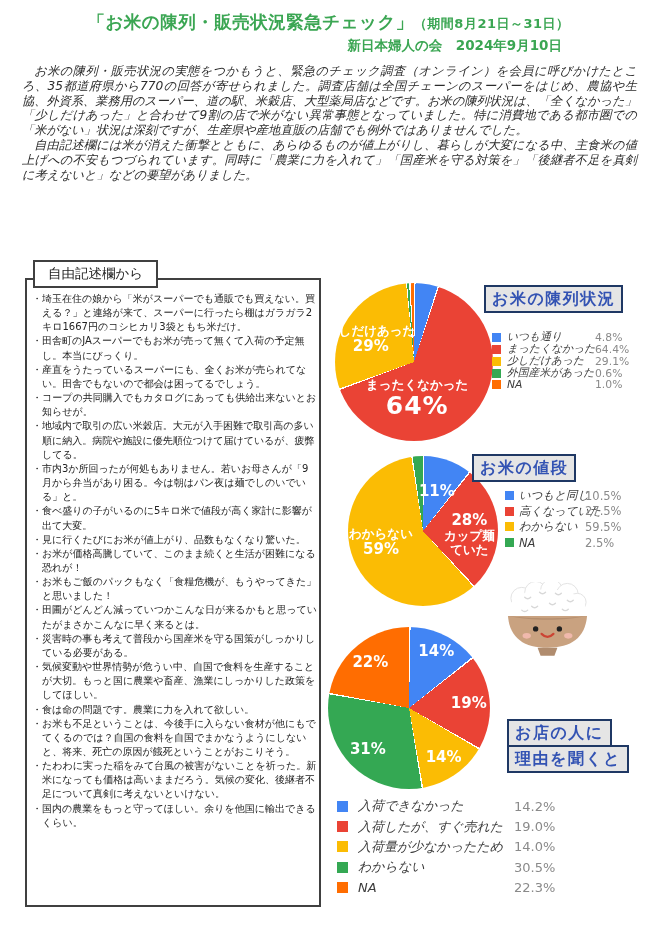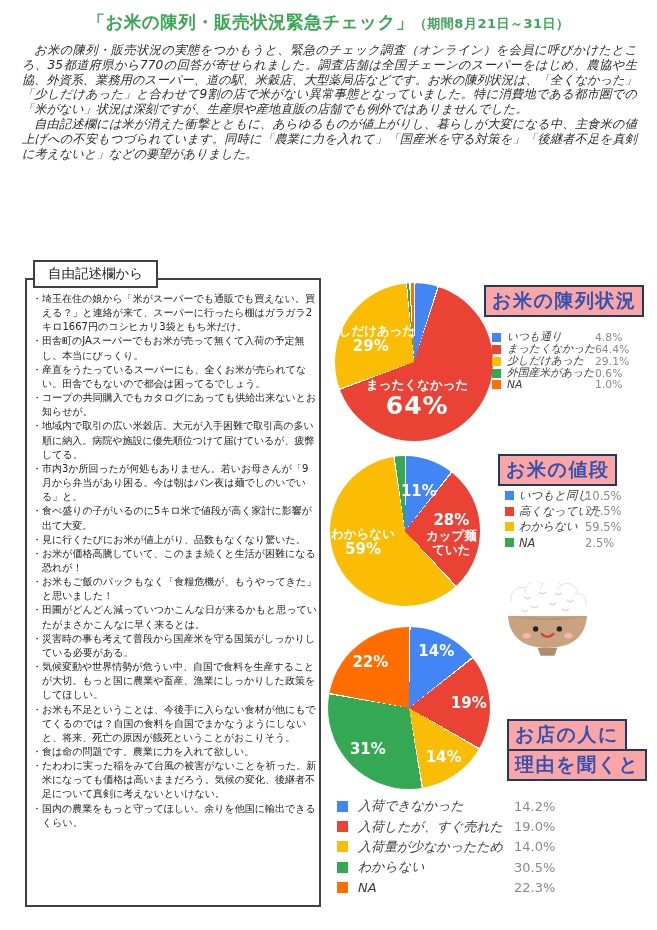--- a/index.html
+++ b/index.html
@@ -29,56 +29,57 @@
   .pie{width:100%;height:100%;border-radius:50%;}
   .pie-labels{position:absolute;inset:0;pointer-events:none;}
   .pie-label{position:absolute;transform:translate(-50%,-50%);color:#fff;font-weight:bold;
              text-align:center;line-height:1.12;white-space:nowrap;}
   .pl-name{font-size:12.5px;}
   .pl-pct{font-size:15px;}
   .pl-pct-big{font-size:25px;letter-spacing:1px;}
 
   .chart-title{position:absolute;display:flex;flex-direction:column;align-items:flex-start;}
   .title-box{display:inline-block;border:2px solid #1F3864;color:#3353B3;font-weight:bold;
-             padding:2px 6px;font-size:19px;letter-spacing:1.5px;background:#fca5a5;line-height:1.25;}
+             padding:2px 6px;font-size:16px;letter-spacing:1.5px;background:#e5e5e5;line-height:1.25;}
   .title-box + .title-box{margin-top:-2px;}
 
   .legend{position:absolute;display:flex;flex-direction:column;}
   .lrow{display:grid;align-items:center;}
   .sw{display:inline-block;width:9px;height:9px;}
   .ll{color:#3c3c3c;white-space:nowrap;font-style:italic;}
   .lv{color:#8a8a8a;}
   .legend-0 .lrow{grid-template-columns:15px 88px auto;height:12px;font-size:10.8px;}
   .legend-1 .lrow{grid-template-columns:14px 66px auto;height:15.6px;font-size:11.5px;}
   .legend-2 .lrow{grid-template-columns:21px 156px auto;height:20.4px;font-size:13px;}
   .legend-2 .sw{width:11px;height:11px;}
 
   #chart-0 .pie-wrap{left:335px;top:283px;width:158px;height:158px;}
   #chart-0 .chart-title{left:484px;top:285px;}
   #chart-0 .legend{left:492px;top:330px;}
 
-  #chart-1 .pie-wrap{left:330px;top:456px;width:150px;height:150px;}
-  #chart-1 .chart-title{left:498px;top:454px;border-radius:8px;}
+  #chart-1 .pie-wrap{left:348px;top:456px;width:150px;height:150px;}
+  #chart-1 .chart-title{left:472px;top:454px;border-radius:8px;}
   #chart-1 .legend{left:505px;top:488px;}
 
   #chart-2 .pie-wrap{left:328px;top:627px;width:162px;height:162px;}
   #chart-2 .chart-title{left:507px;top:719px;}
   #chart-2 .legend{left:337px;top:796px;}
 
   .ricebowl{position:absolute;left:500px;top:582px;width:95px;height:80px;}
 </style>
 </head>
 <body>
 
 <div class="page">
 
   <div class="hdr">
     <div class="hdr-line1">
       <span>「お米の陳列・販売状況緊急チェック」</span><span class="hdr-paren">（期間8月21日～31日）</span>
     </div>
+    <div class="hdr-byline">新日本婦人の会　2024年9月10日</div>
   </div>
 
   <div class="intro">
     <p>お米の陳列・販売状況の実態をつかもうと、緊急のチェック調査（オンライン）を会員に呼びかけたところ、35都道府県から770の回答が寄せられました。調査店舗は全国チェーンのスーパーをはじめ、農協や生協、外資系、業務用のスーパー、道の駅、米穀店、大型薬局店などです。お米の陳列状況は、「全くなかった」「少しだけあった」と合わせて9割の店で米がない異常事態となっていました。特に消費地である都市圏での「米がない」状況は深刻ですが、生産県や産地直販の店舗でも例外ではありませんでした。</p>
     <p>自由記述欄には米が消えた衝撃とともに、あらゆるものが値上がりし、暮らしが大変になる中、主食米の値上げへの不安もつづられています。同時に「農業に力を入れて」「国産米を守る対策を」「後継者不足を真剣に考えないと」などの要望がありました。</p>
   </div>
 
   <div class="ftbox"></div>
   <div class="ftlabel">自由記述欄から</div>
   <div class="ftlist">
@@ -88,22 +89,22 @@
       <div class="bullet">・コープの共同購入でもカタログにあっても供給出来ないとお知らせが。</div>
       <div class="bullet">・地域内で取引の広い米穀店。大元が入手困難で取引高の多い順に納入。病院や施設に優先順位つけて届けているが、疲弊してる。</div>
       <div class="bullet">・市内3か所回ったが何処もありません。若いお母さんが「9月から弁当があり困る。今は朝はパン夜は麺でしのいでいる」と。</div>
       <div class="bullet">・食べ盛りの子がいるのに5キロ米で値段が高く家計に影響が出て大変。</div>
       <div class="bullet">・見に行くたびにお米が値上がり、品数もなくなり驚いた。</div>
       <div class="bullet">・お米が価格高騰していて、このまま続くと生活が困難になる恐れが！</div>
       <div class="bullet">・お米もご飯のパックもなく「食糧危機が、もうやってきた」と思いました！</div>
       <div class="bullet">・田圃がどんどん減っていつかこんな日が来るかもと思っていたがまさかこんなに早く来るとは。</div>
       <div class="bullet">・災害時の事も考えて普段から国産米を守る国策がしっかりしている必要がある。</div>
       <div class="bullet">・気候変動や世界情勢が危うい中、自国で食料を生産することが大切。もっと国に農業や畜産、漁業にしっかりした政策をしてほしい。</div>
+      <div class="bullet">・食は命の問題です。農業に力を入れて欲しい。</div>
       <div class="bullet">・お米も不足ということは、今後手に入らない食材が他にもでてくるのでは？自国の食料を自国でまかなうようにしないと、将来、死亡の原因が餓死ということがおこりそう。</div>
-      <div class="bullet">・食は命の問題です。農業に力を入れて欲しい。</div>
       <div class="bullet">・たわわに実った稲をみて台風の被害がないことを祈った。新米になっても価格は高いままだろう。気候の変化、後継者不足について真剣に考えないといけない。</div>
       <div class="bullet">・国内の農業をもっと守ってほしい。余りを他国に輸出できるくらい。</div>
     </div>
 
   <section class="chart" id="chart-0">
     <div class="pie-wrap">
       <div class="pie" style="background: conic-gradient(rgb(255, 255, 255) 0deg, rgb(255, 255, 255) 1.1deg, rgb(66, 133, 244) 1.1deg, rgb(66, 133, 244) 17.3deg, rgb(255, 255, 255) 17.3deg, rgb(255, 255, 255) 18.4deg, rgb(234, 67, 53) 18.4deg, rgb(234, 67, 53) 249.37deg, rgb(255, 255, 255) 249.37deg, rgb(255, 255, 255) 250.47deg, rgb(251, 188, 4) 250.47deg, rgb(251, 188, 4) 354.23deg, rgb(255, 255, 255) 354.23deg, rgb(255, 255, 255) 354.88deg, rgb(52, 168, 83) 354.88deg, rgb(52, 168, 83) 356.4deg, rgb(255, 255, 255) 356.4deg, rgb(255, 255, 255) 357.48deg, rgb(255, 109, 1) 357.48deg, rgb(255, 109, 1) 360deg);"></div>
       <div class="pie-labels">
           <div class="pie-label" style="left: 82.2361px; top: 115.989px;">
             <div class="pl-name">まったくなかった</div>

